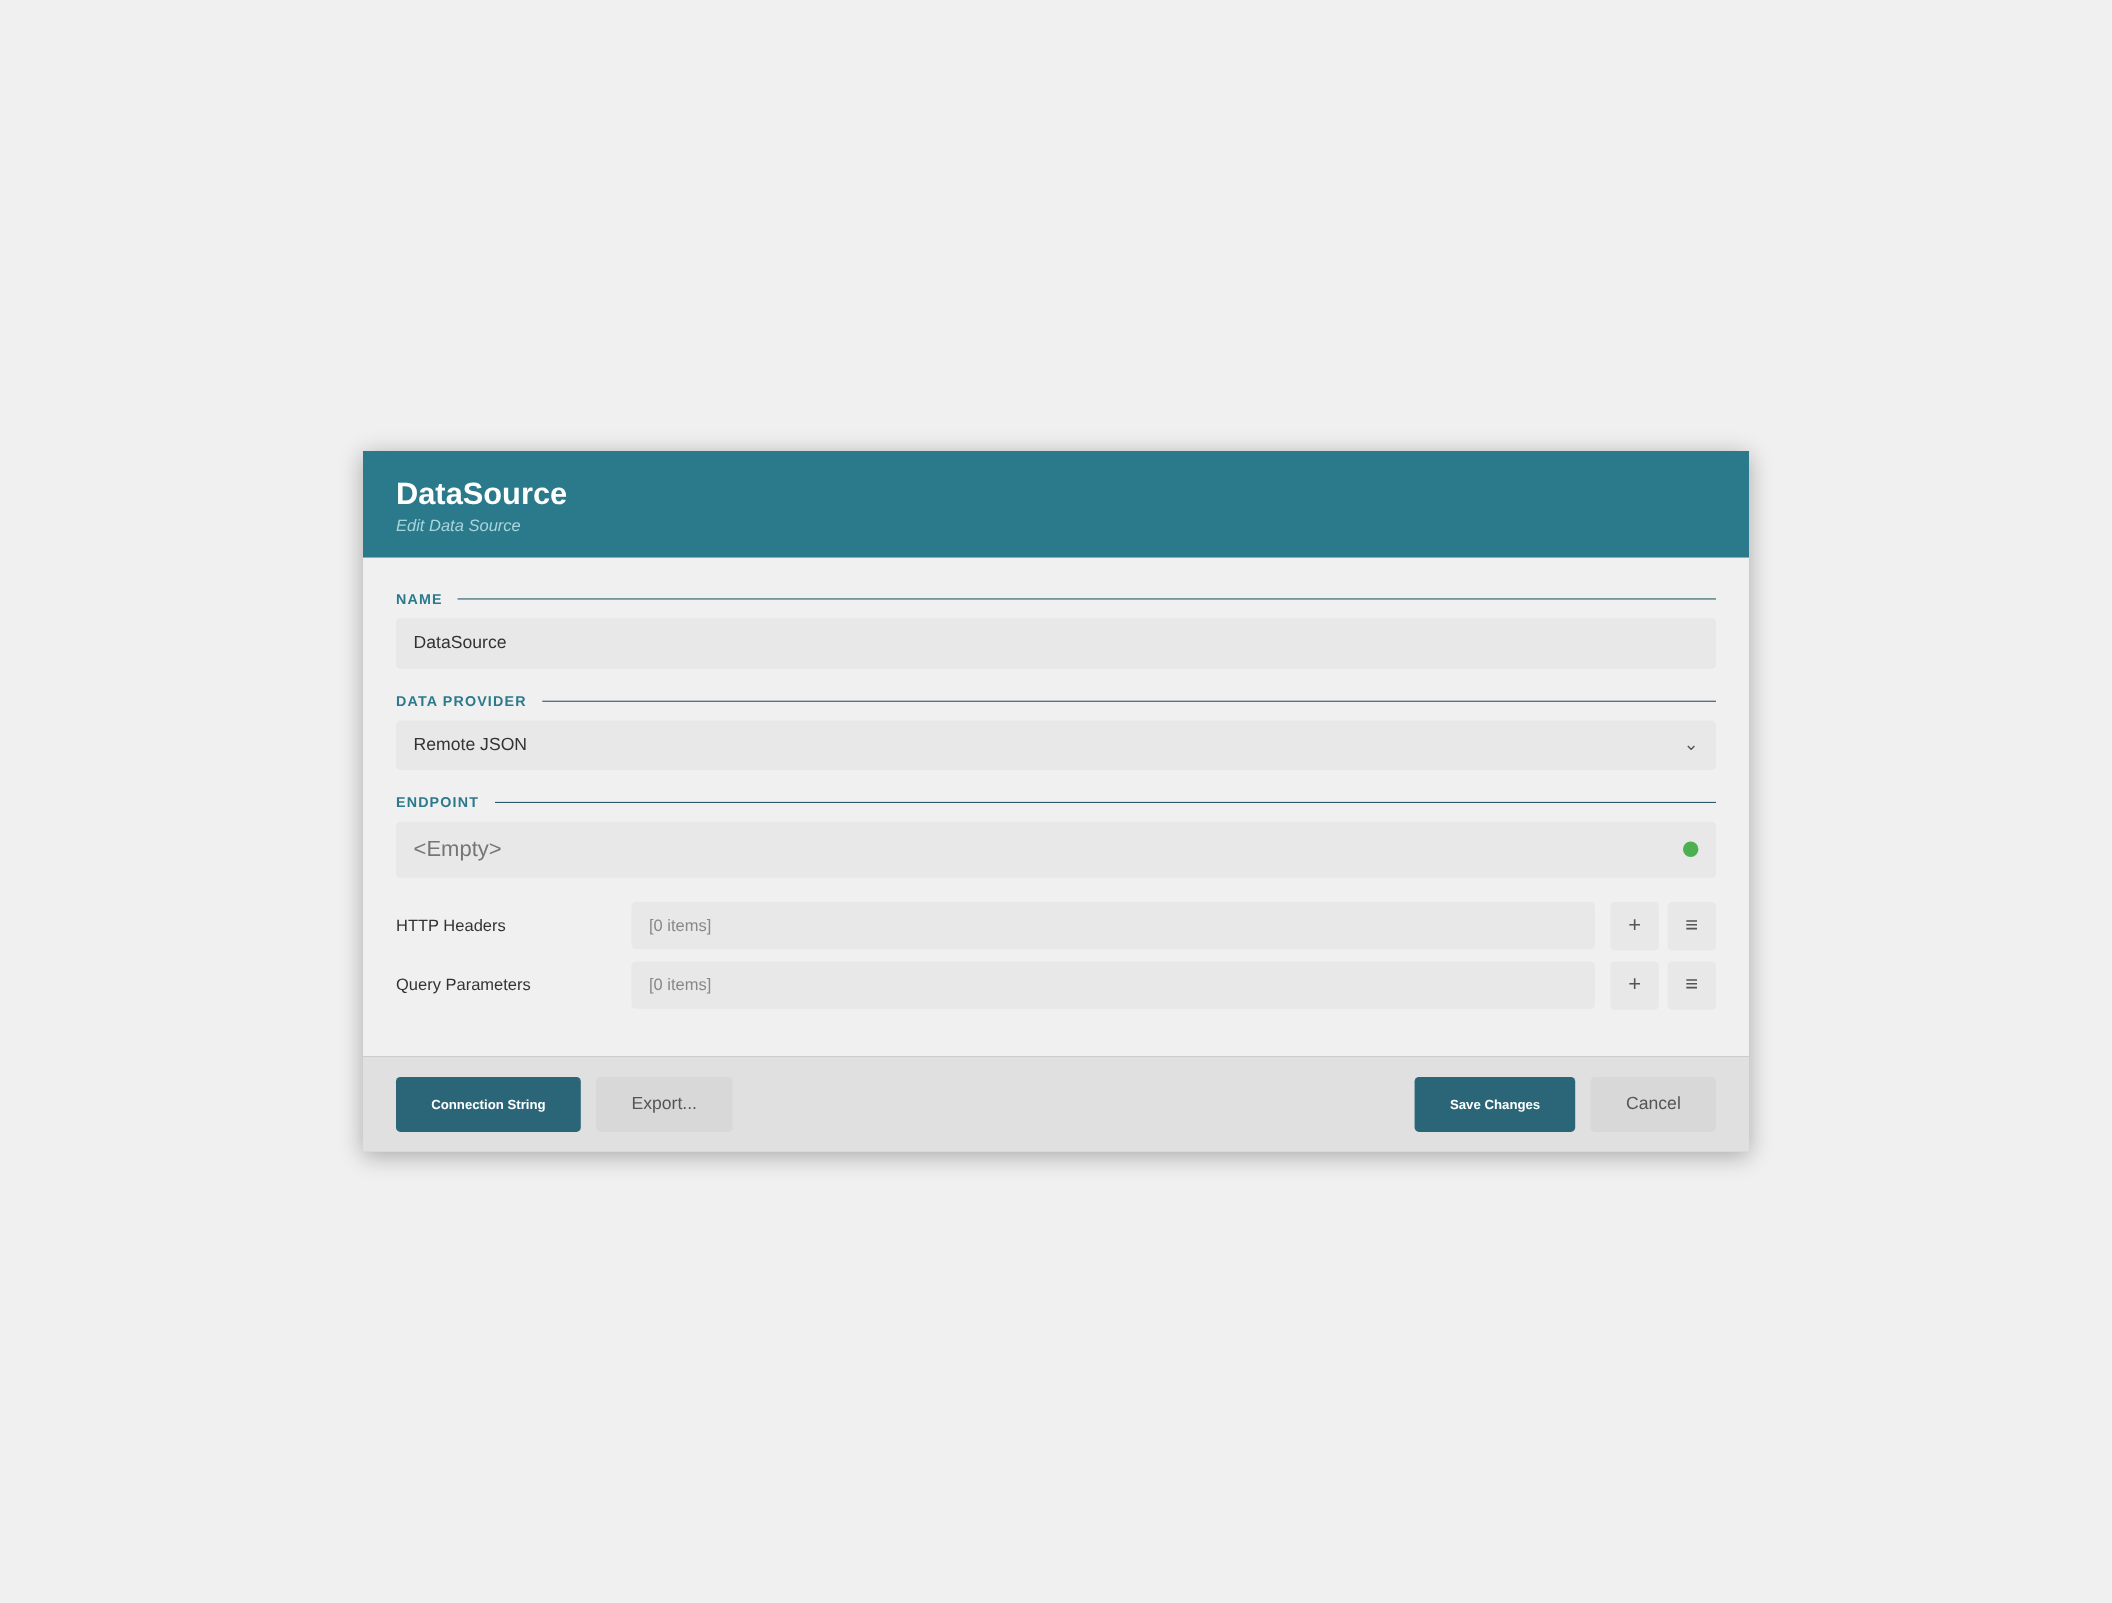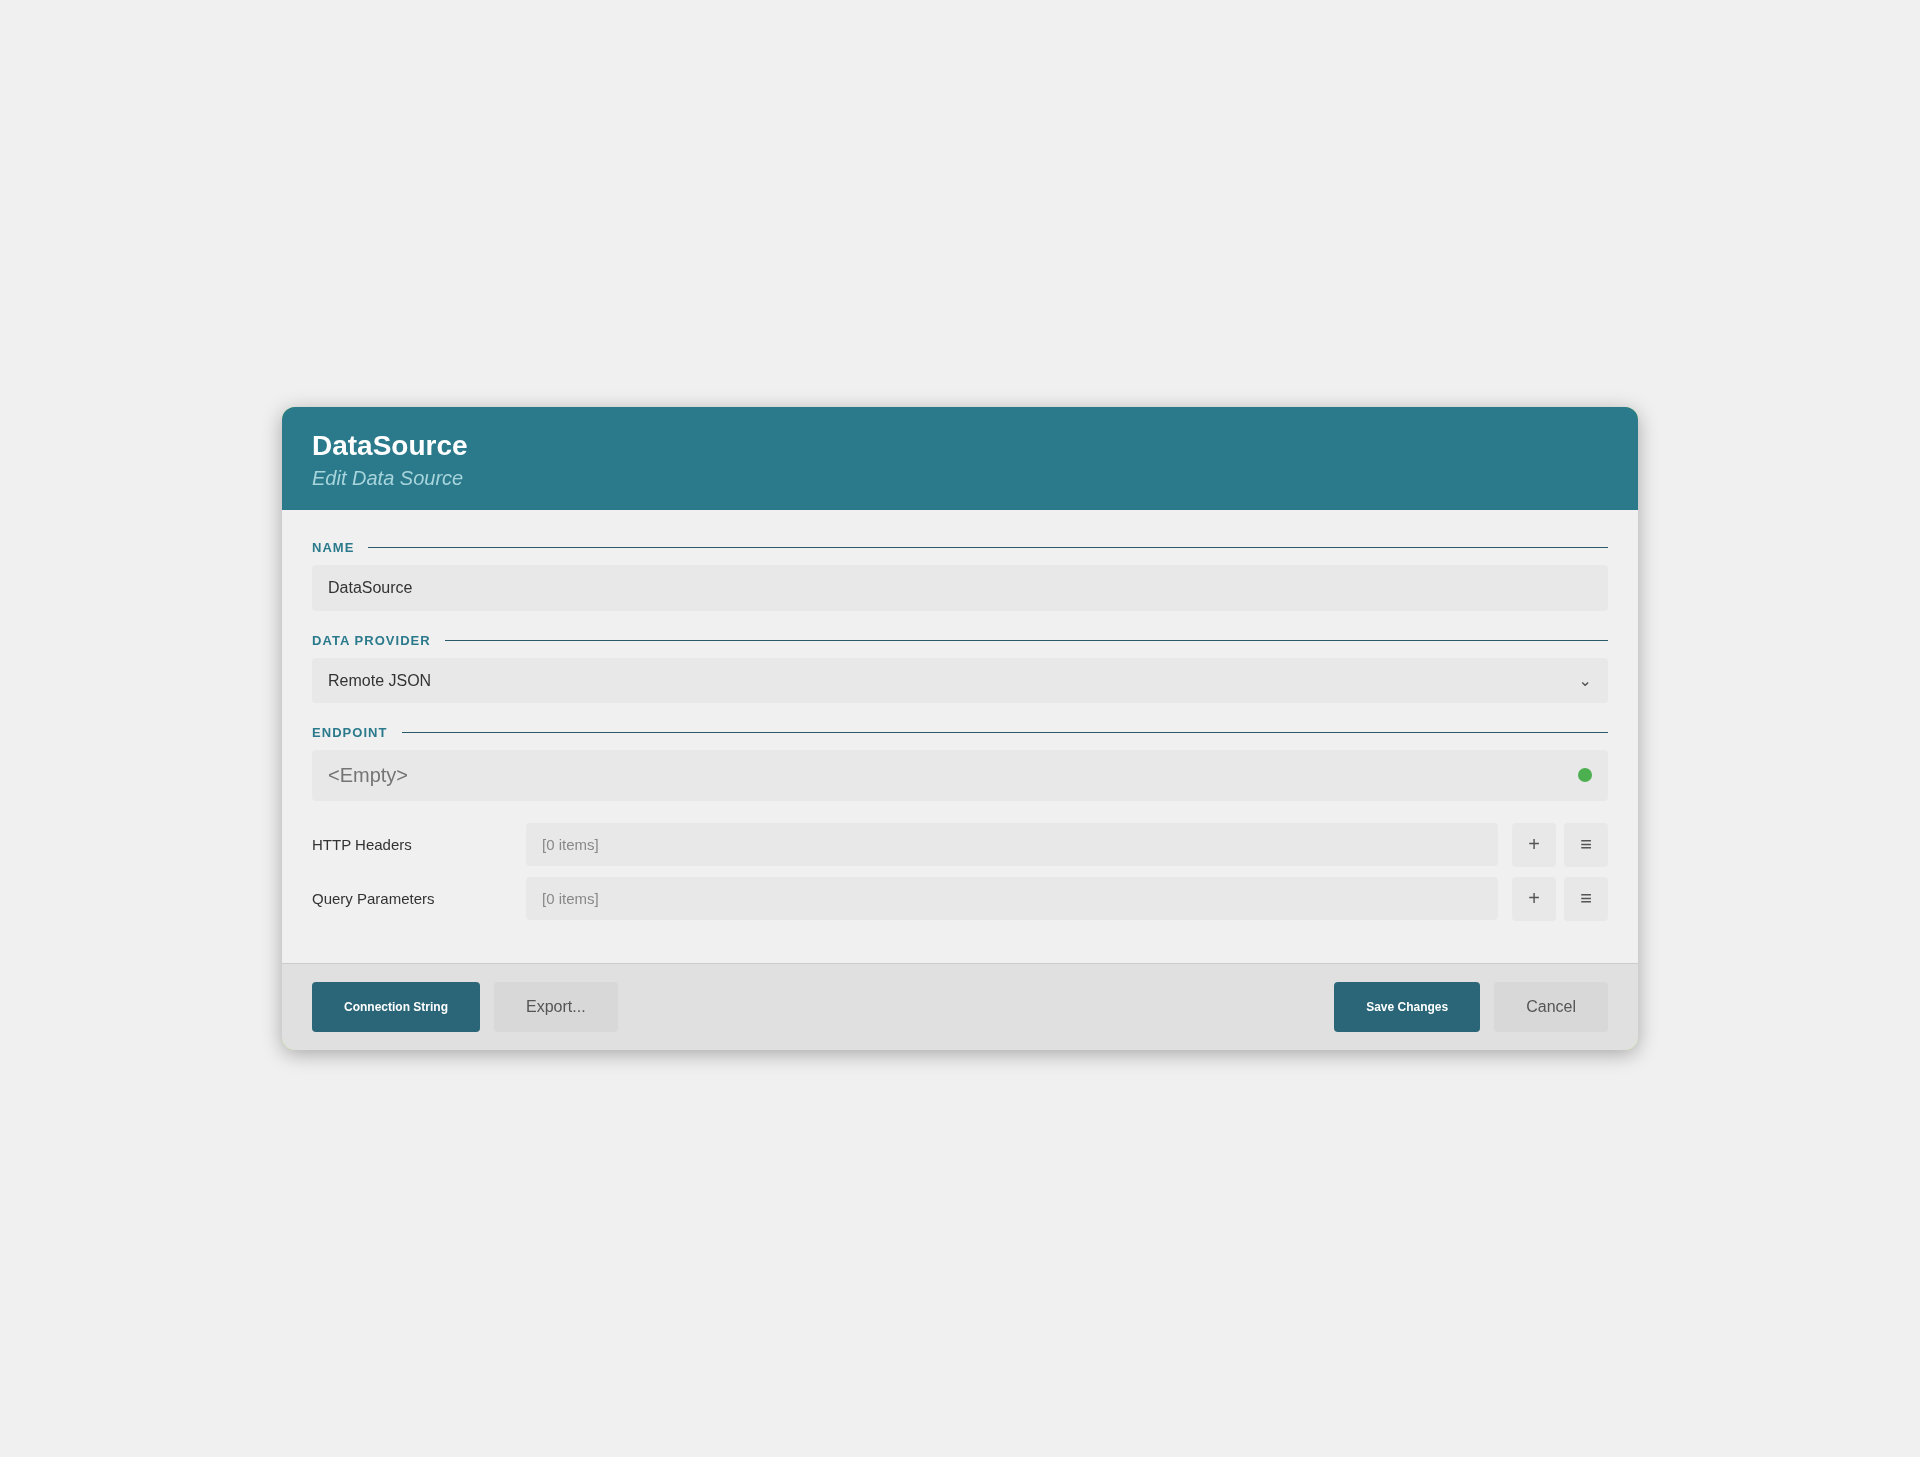--- a/index.html
+++ b/index.html
@@ -12,41 +12,41 @@
     body {
       background: #f0f0f0;
       display: flex;
       justify-content: center;
       align-items: center;
       min-height: 100vh;
       padding: 20px;
     }
 
     .dialog {
-      width: 1356px;
+      width: 1260px;
       background: #bef264;
-      border-radius: 13px;
+      border-radius: 0;
       overflow: hidden;
       box-shadow: 0 4px 20px rgba(0,0,0,0.3);
     }
 
     .dialog-header {
       background: #2a7a8c;
       padding: 22px 30px 20px 30px;
     }
 
     .dialog-title {
       font-size: 28px;
       font-weight: 700;
       color: #ffffff;
       line-height: 1.2;
     }
 
     .dialog-subtitle {
-      font-size: 20px;
+      font-size: 15px;
       color: #a8d4dc;
       font-style: italic;
       margin-top: 4px;
     }
 
     .dialog-body {
       padding: 30px 30px 20px 30px;
       background: #f0f0f0;
     }
 

